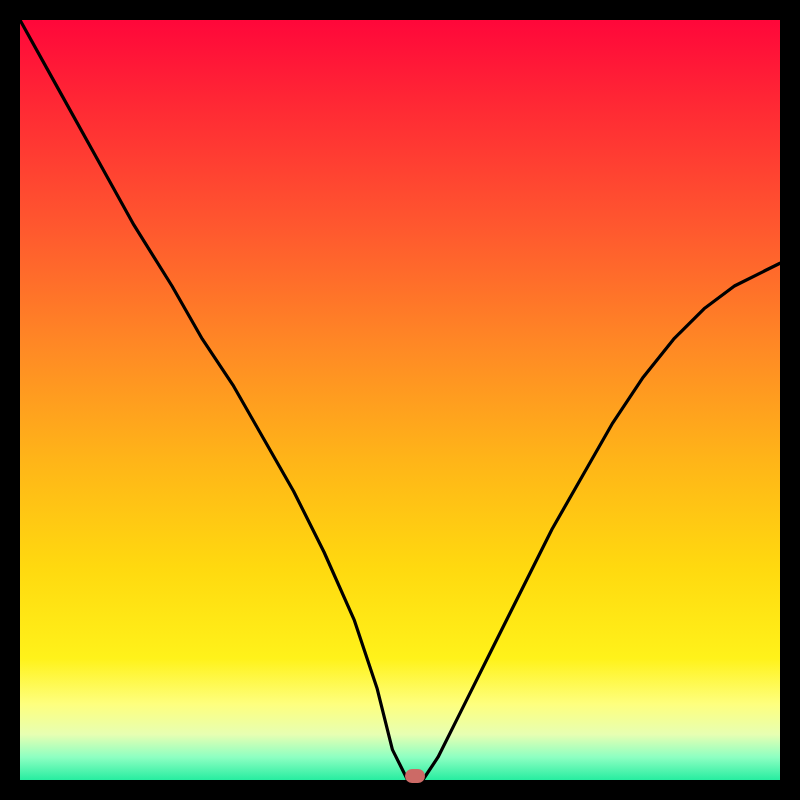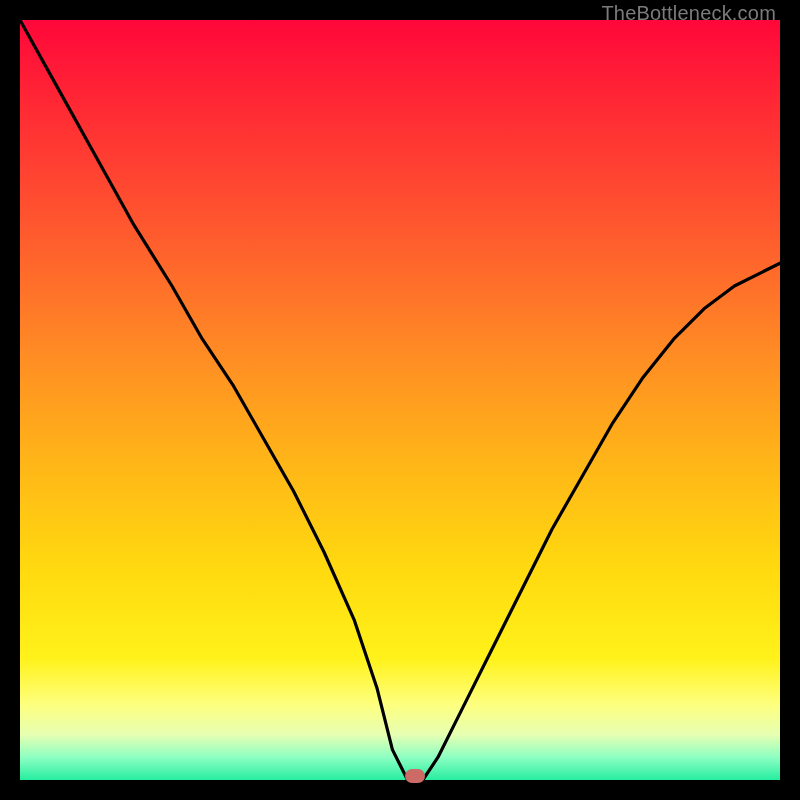--- a/index.html
+++ b/index.html
@@ -63,21 +63,20 @@
     height: 14px;
     border-radius: 7px;
     background: #cc6a66;
     transform: translate(-50%, -50%);
   }
 </style>
 </head>
 <body>
 
 <div class="frame">
-  <div class="watermark">TheBottleneck.com</div>
 
   <div class="plot-area">
     <svg class="curve-layer" viewBox="0 0 760 760" preserveAspectRatio="none">
       <path id="curve-path" fill="none" stroke="#000000" stroke-width="3.2" stroke-linecap="round" stroke-linejoin="round" d="M0.0 0.0 L38.0 68.4 L76.0 136.8 L114.0 205.2 L152.0 266.0 L182.4 319.2 L212.8 364.8 L243.2 418.0 L273.6 471.2 L304.0 532.0 L334.4 600.4 L357.2 668.8 L372.4 729.6 L387.6 760.0 L402.8 760.0 L418.0 737.2 L440.8 691.6 L471.2 630.8 L501.6 570.0 L532.0 509.2 L562.4 456.0 L592.8 402.8 L623.2 357.2 L653.6 319.2 L684.0 288.8 L714.4 266.0 L744.8 250.8 L760.0 243.2"></path>
     </svg>
     <div id="marker" class="marker" style="left: 395.2px; top: 756.2px; background: rgb(204, 106, 102);"></div>
   </div>
 </div>
 
 </body></html>

